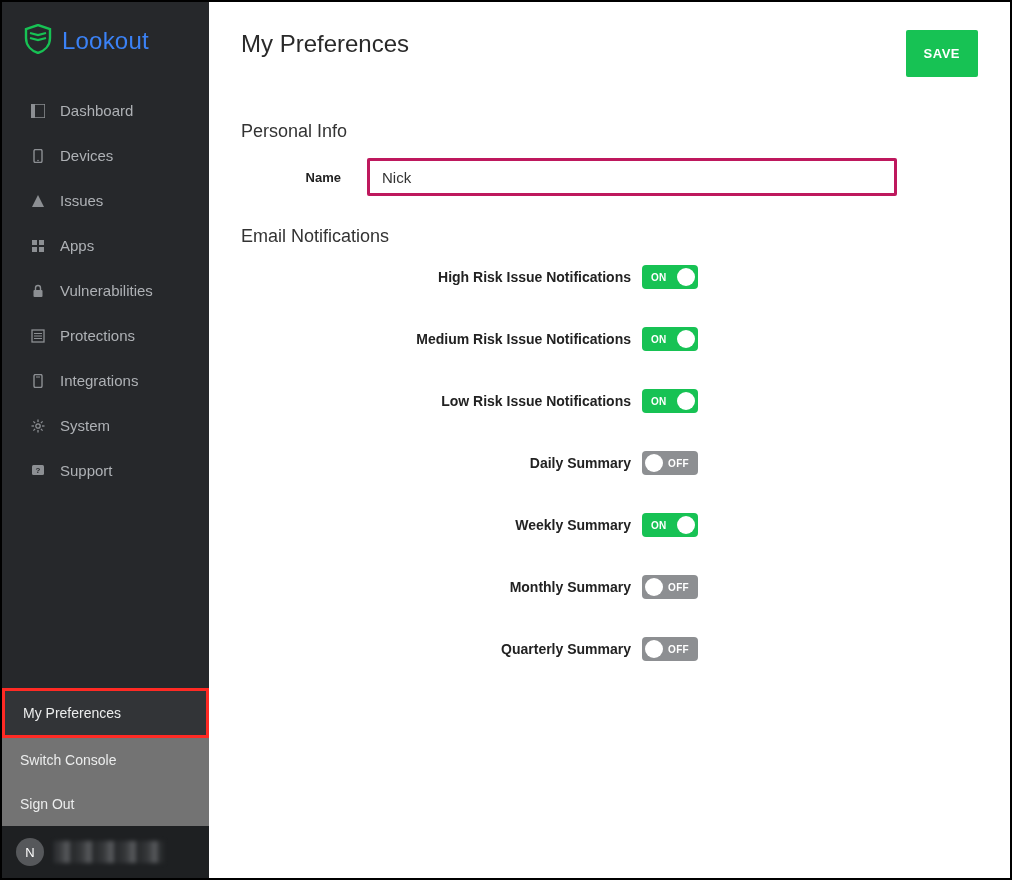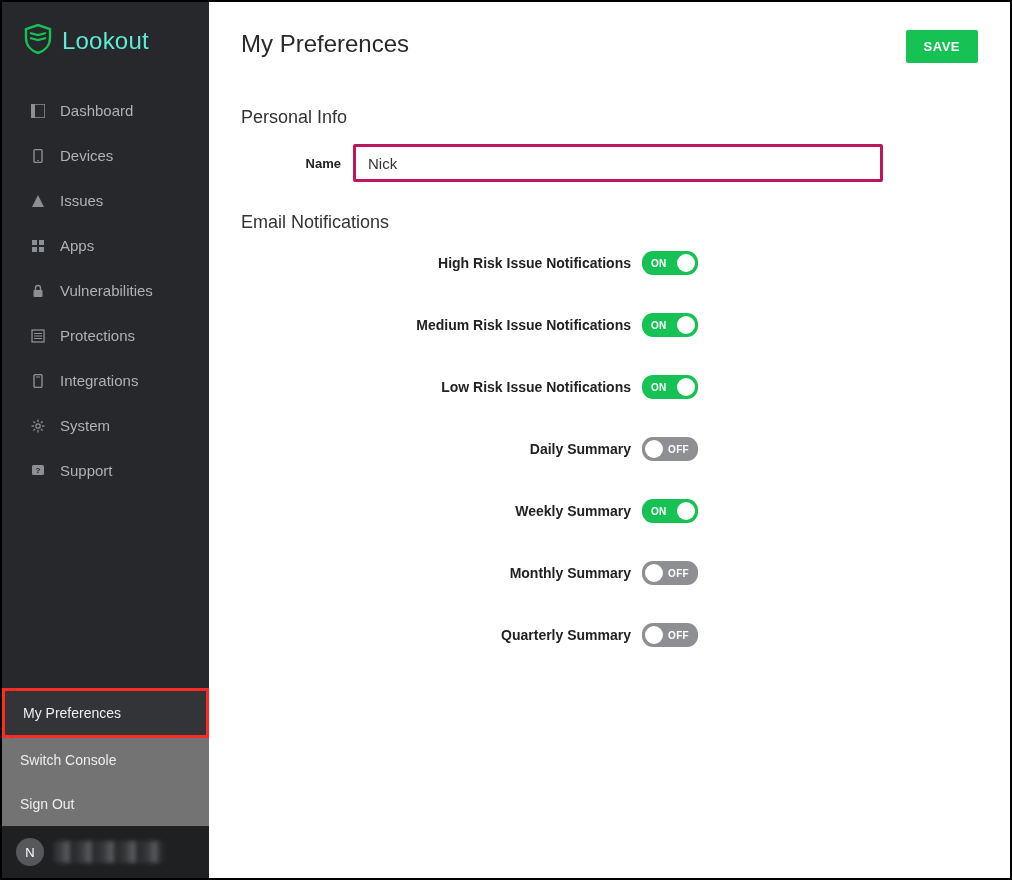--- a/index.html
+++ b/index.html
@@ -23,21 +23,21 @@
 .logo-row {
   display: flex;
   align-items: center;
   gap: 10px;
   padding: 22px 18px 24px 22px;
 }
 .logo-row svg { flex-shrink: 0; }
 .logo-text {
   font-size: 24px;
   font-weight: 400;
-  color: #5eead4;
+  color: #3b82f6;
   letter-spacing: 0.2px;
 }
 .nav { padding-top: 6px; }
 .nav-item {
   display: flex;
   align-items: center;
   gap: 14px;
   padding: 14px 34px 14px 28px;
   font-size: 15px;
   color: #aeb1b5;
@@ -85,27 +85,27 @@
   overflow: auto;
 }
 .title-row { display:flex; justify-content: space-between; align-items:flex-start; }
 .page-title { font-size: 24px; font-weight: 400; color: #2a2a2a; }
 .save-btn {
   background: #17c254;
   color:#fff;
   border:none;
   font-weight:700;
   font-size:13px;
-  padding: 9px 18px;
+  padding: 16px 18px;
   border-radius: 2px;
   cursor:pointer;
   letter-spacing: .5px;
 }
 .section-title { font-size: 18px; color:#333; margin-top: 44px; margin-bottom: 16px; font-weight: 400; }
-.name-row { display:flex; align-items:center; gap: 12px; margin-bottom: 4px; }
+.name-row { display:flex; align-items:center; gap: 26px; margin-bottom: 4px; }
 .name-label { width: 100px; text-align:right; font-size:13px; font-weight:700; color:#222; }
 .name-input {
   flex:1;
   max-width: 530px;
   height: 38px;
   border: 3px solid #be185d;
   border-radius: 2px;
   padding: 0 12px;
   font-size: 15px;
   color:#333;
@@ -120,21 +120,21 @@
 .notif-label {
   width: 390px;
   text-align: right;
   font-size: 14px;
   font-weight: 700;
   color: #222;
 }
 .toggle {
   width: 56px;
   height: 24px;
-  border-radius: 11px;
+  border-radius: 4px;
   position: relative;
   cursor: pointer;
   display:flex;
   align-items:center;
 }
 .toggle .knob {
   width: 18px; height: 18px;
   border-radius: 50%;
   background: #fff;
   position: absolute;

